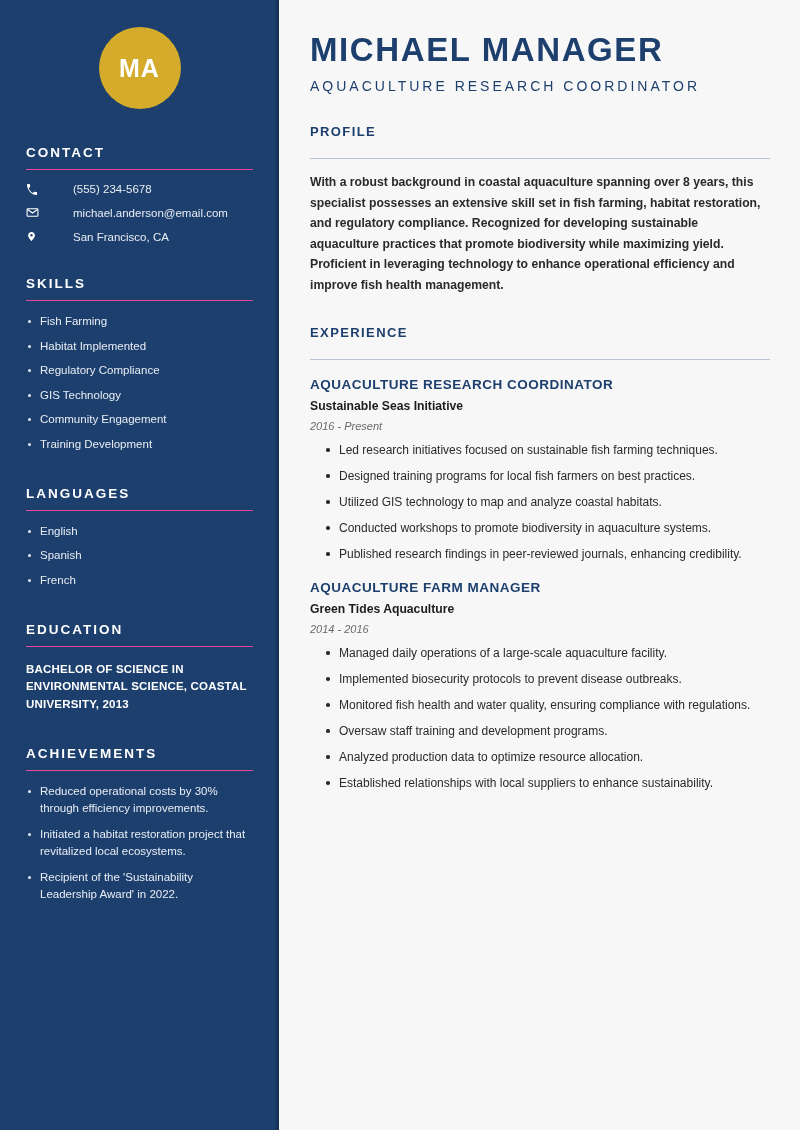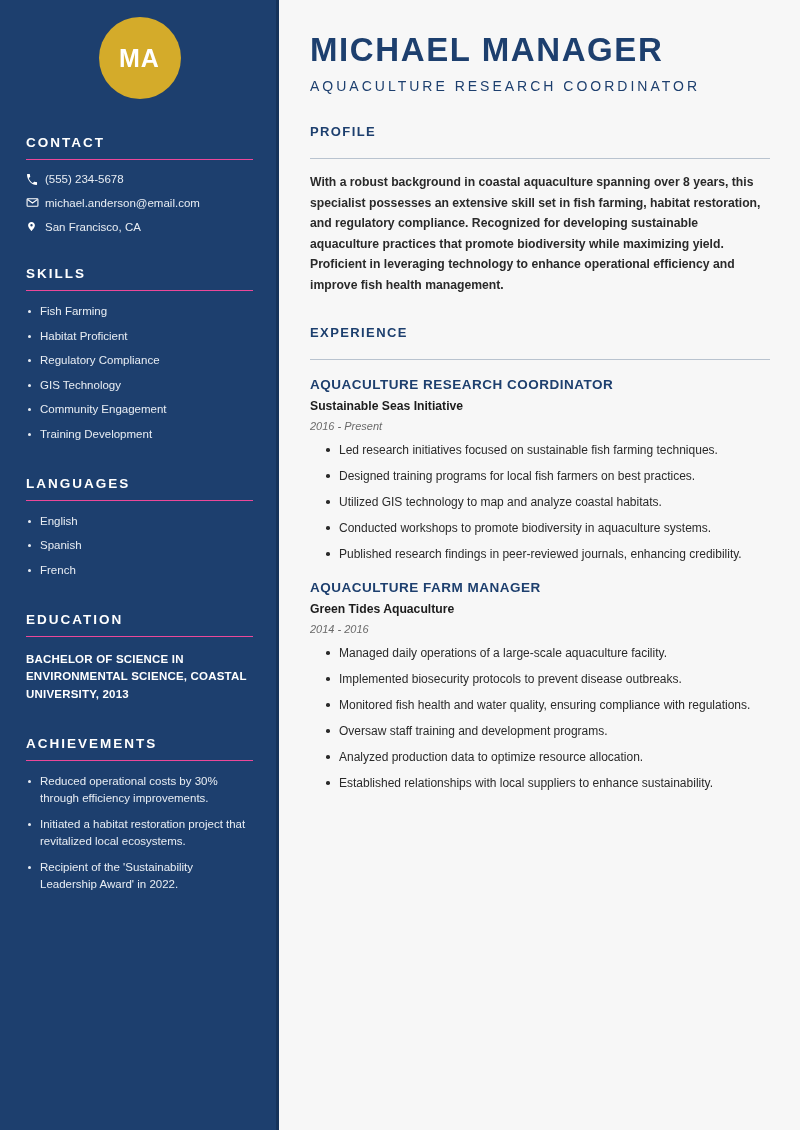--- a/index.html
+++ b/index.html
@@ -28,21 +28,21 @@
   .sidebar::after {
     content: "";
     position: absolute;
     top: 0; right: 0;
     width: 3px; height: 100%;
     background: #16335a;
   }
   .avatar-wrap {
     display: flex;
     justify-content: center;
-    padding-top: 17px;
+    padding-top: 27px;
   }
   .avatar {
     width: 82px; height: 82px;
     border-radius: 50%;
     background: #d4ab2a;
     color: #ffffff;
     display: flex;
     align-items: center;
     justify-content: center;
     font-size: 25px;
@@ -60,20 +60,21 @@
     border-bottom: 1px solid #ec4899;
   }
   .side-title.tight { margin-top: 33px; }
   .contact-list { margin-top: 13px; }
   .contact-row {
     display: flex;
     align-items: center;
     margin-bottom: 11px;
     font-size: 11.5px;
     color: #e8edf3;
+    gap: 28px;
   }
   .contact-ico {
     width: 19px;
     flex: 0 0 19px;
     display: flex;
     align-items: center;
     color: #ffffff;
   }
   .contact-ico svg { display: block; }
   ul.bullets { list-style: none; margin-top: 12px; }
@@ -222,21 +223,21 @@
           <span>San Francisco, CA</span>
         </div>
 
       </div>
     </div>
 
     <div class="side-section">
       <div class="side-title tight">SKILLS</div>
       <ul class="bullets">
         <li>Fish Farming</li>
-        <li>Habitat Proficient</li>
+        <li>Habitat Implemented</li>
         <li>Regulatory Compliance</li>
         <li>GIS Technology</li>
         <li>Community Engagement</li>
         <li>Training Development</li>
       </ul>
     </div>
 
     <div class="side-section">
       <div class="side-title tight">LANGUAGES</div>
       <ul class="bullets">

